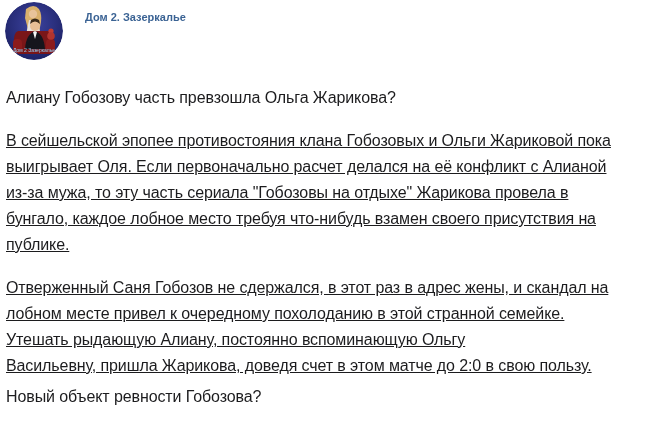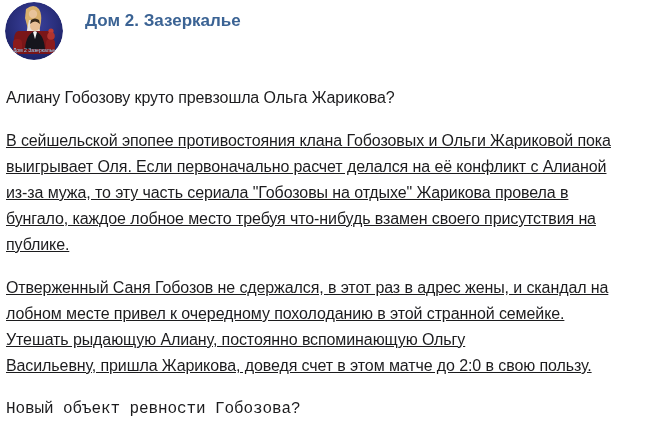--- a/index.html
+++ b/index.html
@@ -14,33 +14,33 @@
   .post { padding: 0 10px 0 6px; position: relative; }
   .post-header { position: relative; height: 60px; }
   .avatar {
     position: absolute; left: -1px; top: 2px;
     width: 58px; height: 58px; border-radius: 50%;
     overflow: hidden; cursor: pointer;
   }
   .avatar svg { display: block; width: 58px; height: 58px; }
   .group-name {
     position: absolute; left: 79px; top: 11px;
-    font-size: 17px; font-weight: bold;
+    font-size: 11px; font-weight: bold;
     color: #3b6394; text-decoration: none; cursor: pointer;
   }
   .post-text {
     font-size: 16px;
     line-height: 26px;
     letter-spacing: -0.1px;
     white-space: pre-line;
     color: #1c1c1e;
   }
   .heading { margin-top: 25px; }
   .para { margin: 17px 0 0 0; text-decoration: underline; }
-  .closing { margin-top: 17px; font-family: Liberation Mono, monospace; }
+  .closing { margin-top: 5px; }
 </style>
 </head>
 <body>
 
 <div class="post">
 
   <div class="post-header">
     <div class="avatar">
       <svg viewBox="0 0 58 58" xmlns="http://www.w3.org/2000/svg">
         <defs>
@@ -67,21 +67,21 @@
         <path d="M20 47 q1 -15 10 -18 q9 3 10 18 z" fill="#15151c"></path>
         <path d="M28 30 l2 -1 l2 1 l-2 7 z" fill="#f4f4f4"></path>
 
         <text x="29" y="50" text-anchor="middle" font-family="Liberation Sans, sans-serif" font-size="5" fill="#8fd0f5">Дом 2 Зазеркалье</text>
       </svg>
     </div>
     <a class="group-name" href="#">Дом 2. Зазеркалье</a>
   </div>
 
   <div class="post-body">
-    <div class="post-text heading">Алиану Гобозову круто превзошла Ольга Жарикова?</div>
+    <div class="post-text heading">Алиану Гобозову часть превзошла Ольга Жарикова?</div>
 
     <div class="post-text para">В сейшельской эпопее противостояния клана Гобозовых и Ольги Жариковой пока
 выигрывает Оля. Если первоначально расчет делался на её конфликт с Алианой
 из-за мужа, то эту часть сериала "Гобозовы на отдыхе" Жарикова провела в
 бунгало, каждое лобное место требуя что-нибудь взамен своего присутствия на
 публике.</div>
 
     <div class="post-text para">Отверженный Саня Гобозов не сдержался, в этот раз в адрес жены, и скандал на
 лобном месте привел к очередному похолоданию в этой странной семейке.
 Утешать рыдающую Алиану, постоянно вспоминающую Ольгу

